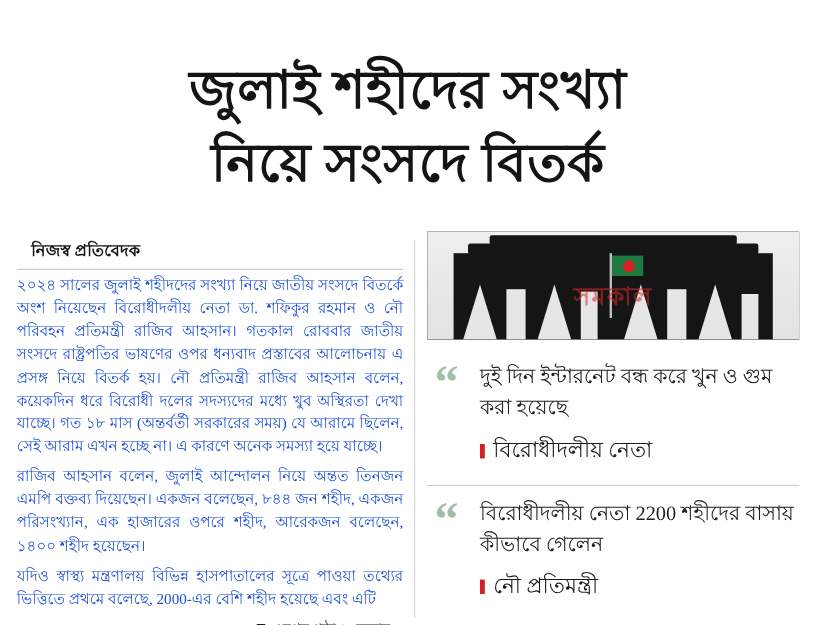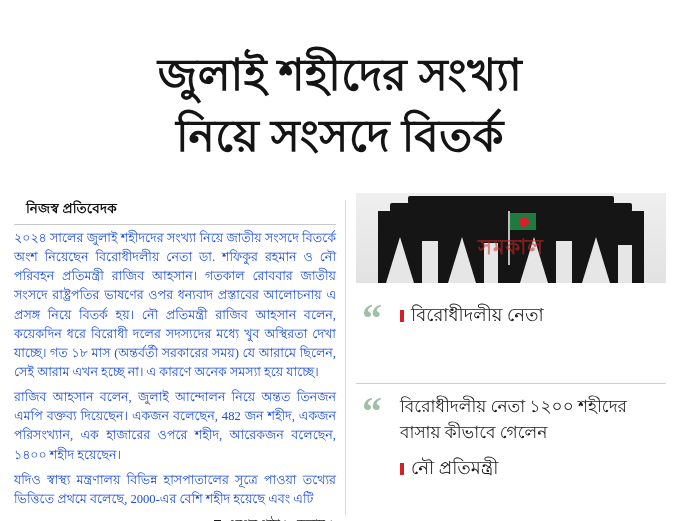--- a/index.html
+++ b/index.html
@@ -264,21 +264,21 @@
   </div>
 
   <div class="col-rule"></div>
 
   <div class="content">
 
     <div class="left-col">
       <p class="byline">নিজস্ব প্রতিবেদক</p>
       <div class="byline-rule"></div>
       <p class="para">২০২৪ সালের জুলাই শহীদদের সংখ্যা নিয়ে জাতীয় সংসদে বিতর্কে অংশ নিয়েছেন বিরোধীদলীয় নেতা ডা. শফিকুর রহমান ও নৌ পরিবহন প্রতিমন্ত্রী রাজিব আহসান। গতকাল রোববার জাতীয় সংসদে রাষ্ট্রপতির ভাষণের ওপর ধন্যবাদ প্রস্তাবের আলোচনায় এ প্রসঙ্গ নিয়ে বিতর্ক হয়। নৌ প্রতিমন্ত্রী রাজিব আহসান বলেন, কয়েকদিন ধরে বিরোধী দলের সদস্যদের মধ্যে খুব অস্থিরতা দেখা যাচ্ছে। গত ১৮ মাস (অন্তর্বর্তী সরকারের সময়) যে আরামে ছিলেন, সেই আরাম এখন হচ্ছে না। এ কারণে অনেক সমস্যা হয়ে যাচ্ছে।</p>
-      <p class="para">রাজিব আহসান বলেন, জুলাই আন্দোলন নিয়ে অন্তত তিনজন এমপি বক্তব্য দিয়েছেন। একজন বলেছেন, 482 জন শহীদ, একজন পরিসংখ্যান, এক হাজারের ওপরে শহীদ, আরেকজন বলেছেন, ১৪০০ শহীদ হয়েছেন।</p>
+      <p class="para">রাজিব আহসান বলেন, জুলাই আন্দোলন নিয়ে অন্তত তিনজন এমপি বক্তব্য দিয়েছেন। একজন বলেছেন, ৮৪৪ জন শহীদ, একজন পরিসংখ্যান, এক হাজারের ওপরে শহীদ, আরেকজন বলেছেন, ১৪০০ শহীদ হয়েছেন।</p>
       <p class="para">যদিও স্বাস্থ্য মন্ত্রণালয় বিভিন্ন হাসপাতালের সূত্রে পাওয়া তথ্যের ভিত্তিতে প্রথমে বলেছে, 2000-এর বেশি শহীদ হয়েছে এবং এটি</p>
       <p class="jump-line"><span class="sq"></span><span>এরপর পৃষ্ঠা ৯, কলাম ৬</span></p>
     </div>
 
     <div class="right-col">
 
       <div class="illus">
         <div class="sky"></div>
         <div class="building"></div>
         <div class="roofslab"></div>
@@ -296,27 +296,28 @@
         <div class="flagpole"></div>
         <div class="flag"></div>
 
         <div class="watermark">সমকাল</div>
       </div>
 
       <div class="quotes">
 
         <div class="quote-card">
           <span class="quote-mark">“</span>
+          <p class="quote-text">দুই দিন ইন্টারনেট বন্ধ করে খুন ও গুম করা হয়েছে</p>
           <p class="quote-attr"><span class="marker"></span><span>বিরোধীদলীয় নেতা</span></p>
         </div>
 
         <div class="quote-sep"></div>
 
         <div class="quote-card">
           <span class="quote-mark">“</span>
-          <p class="quote-text">বিরোধীদলীয় নেতা ১২০০ শহীদের বাসায় কীভাবে গেলেন</p>
+          <p class="quote-text">বিরোধীদলীয় নেতা 2200 শহীদের বাসায় কীভাবে গেলেন</p>
           <p class="quote-attr"><span class="marker"></span><span>নৌ প্রতিমন্ত্রী</span></p>
         </div>
 
       </div>
     </div>
   </div>
 </div>
 
 </body></html>

